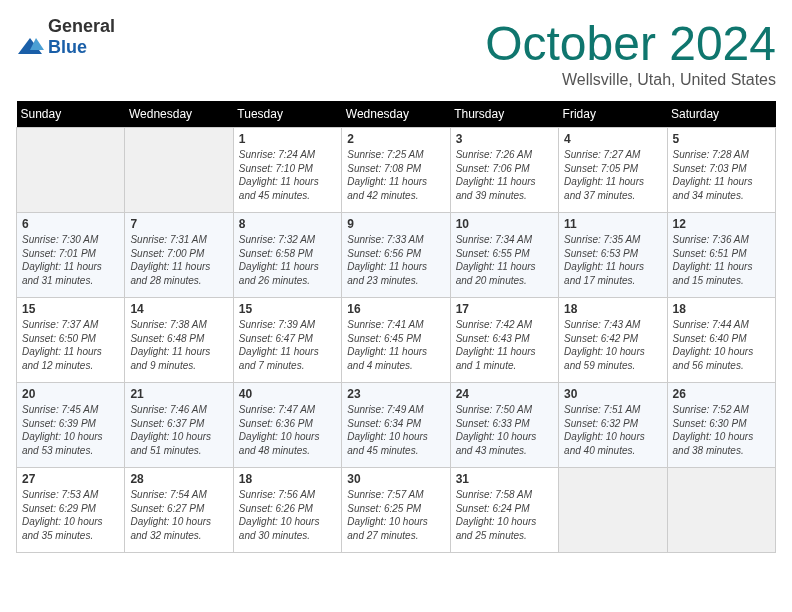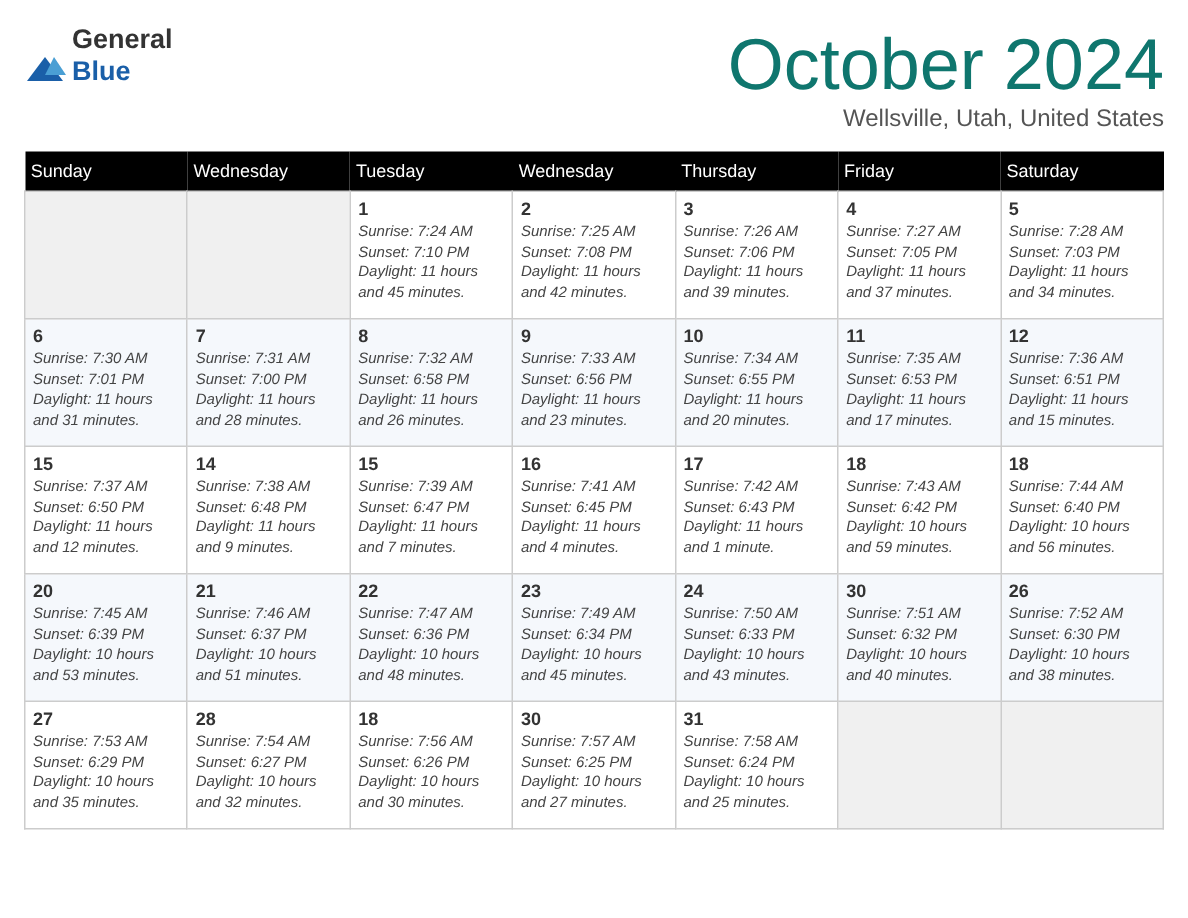--- a/index.html
+++ b/index.html
@@ -200,21 +200,21 @@
       <tr>
         <td>
           <span class="day-number">20</span>
           <div class="cell-text">Sunrise: 7:45 AM<br>Sunset: 6:39 PM<br>Daylight: 10 hours and 53 minutes.</div>
         </td>
         <td>
           <span class="day-number">21</span>
           <div class="cell-text">Sunrise: 7:46 AM<br>Sunset: 6:37 PM<br>Daylight: 10 hours and 51 minutes.</div>
         </td>
         <td>
-          <span class="day-number">22</span>
+          <span class="day-number">40</span>
           <div class="cell-text">Sunrise: 7:47 AM<br>Sunset: 6:36 PM<br>Daylight: 10 hours and 48 minutes.</div>
         </td>
         <td>
           <span class="day-number">23</span>
           <div class="cell-text">Sunrise: 7:49 AM<br>Sunset: 6:34 PM<br>Daylight: 10 hours and 45 minutes.</div>
         </td>
         <td>
           <span class="day-number">24</span>
           <div class="cell-text">Sunrise: 7:50 AM<br>Sunset: 6:33 PM<br>Daylight: 10 hours and 43 minutes.</div>
         </td>

